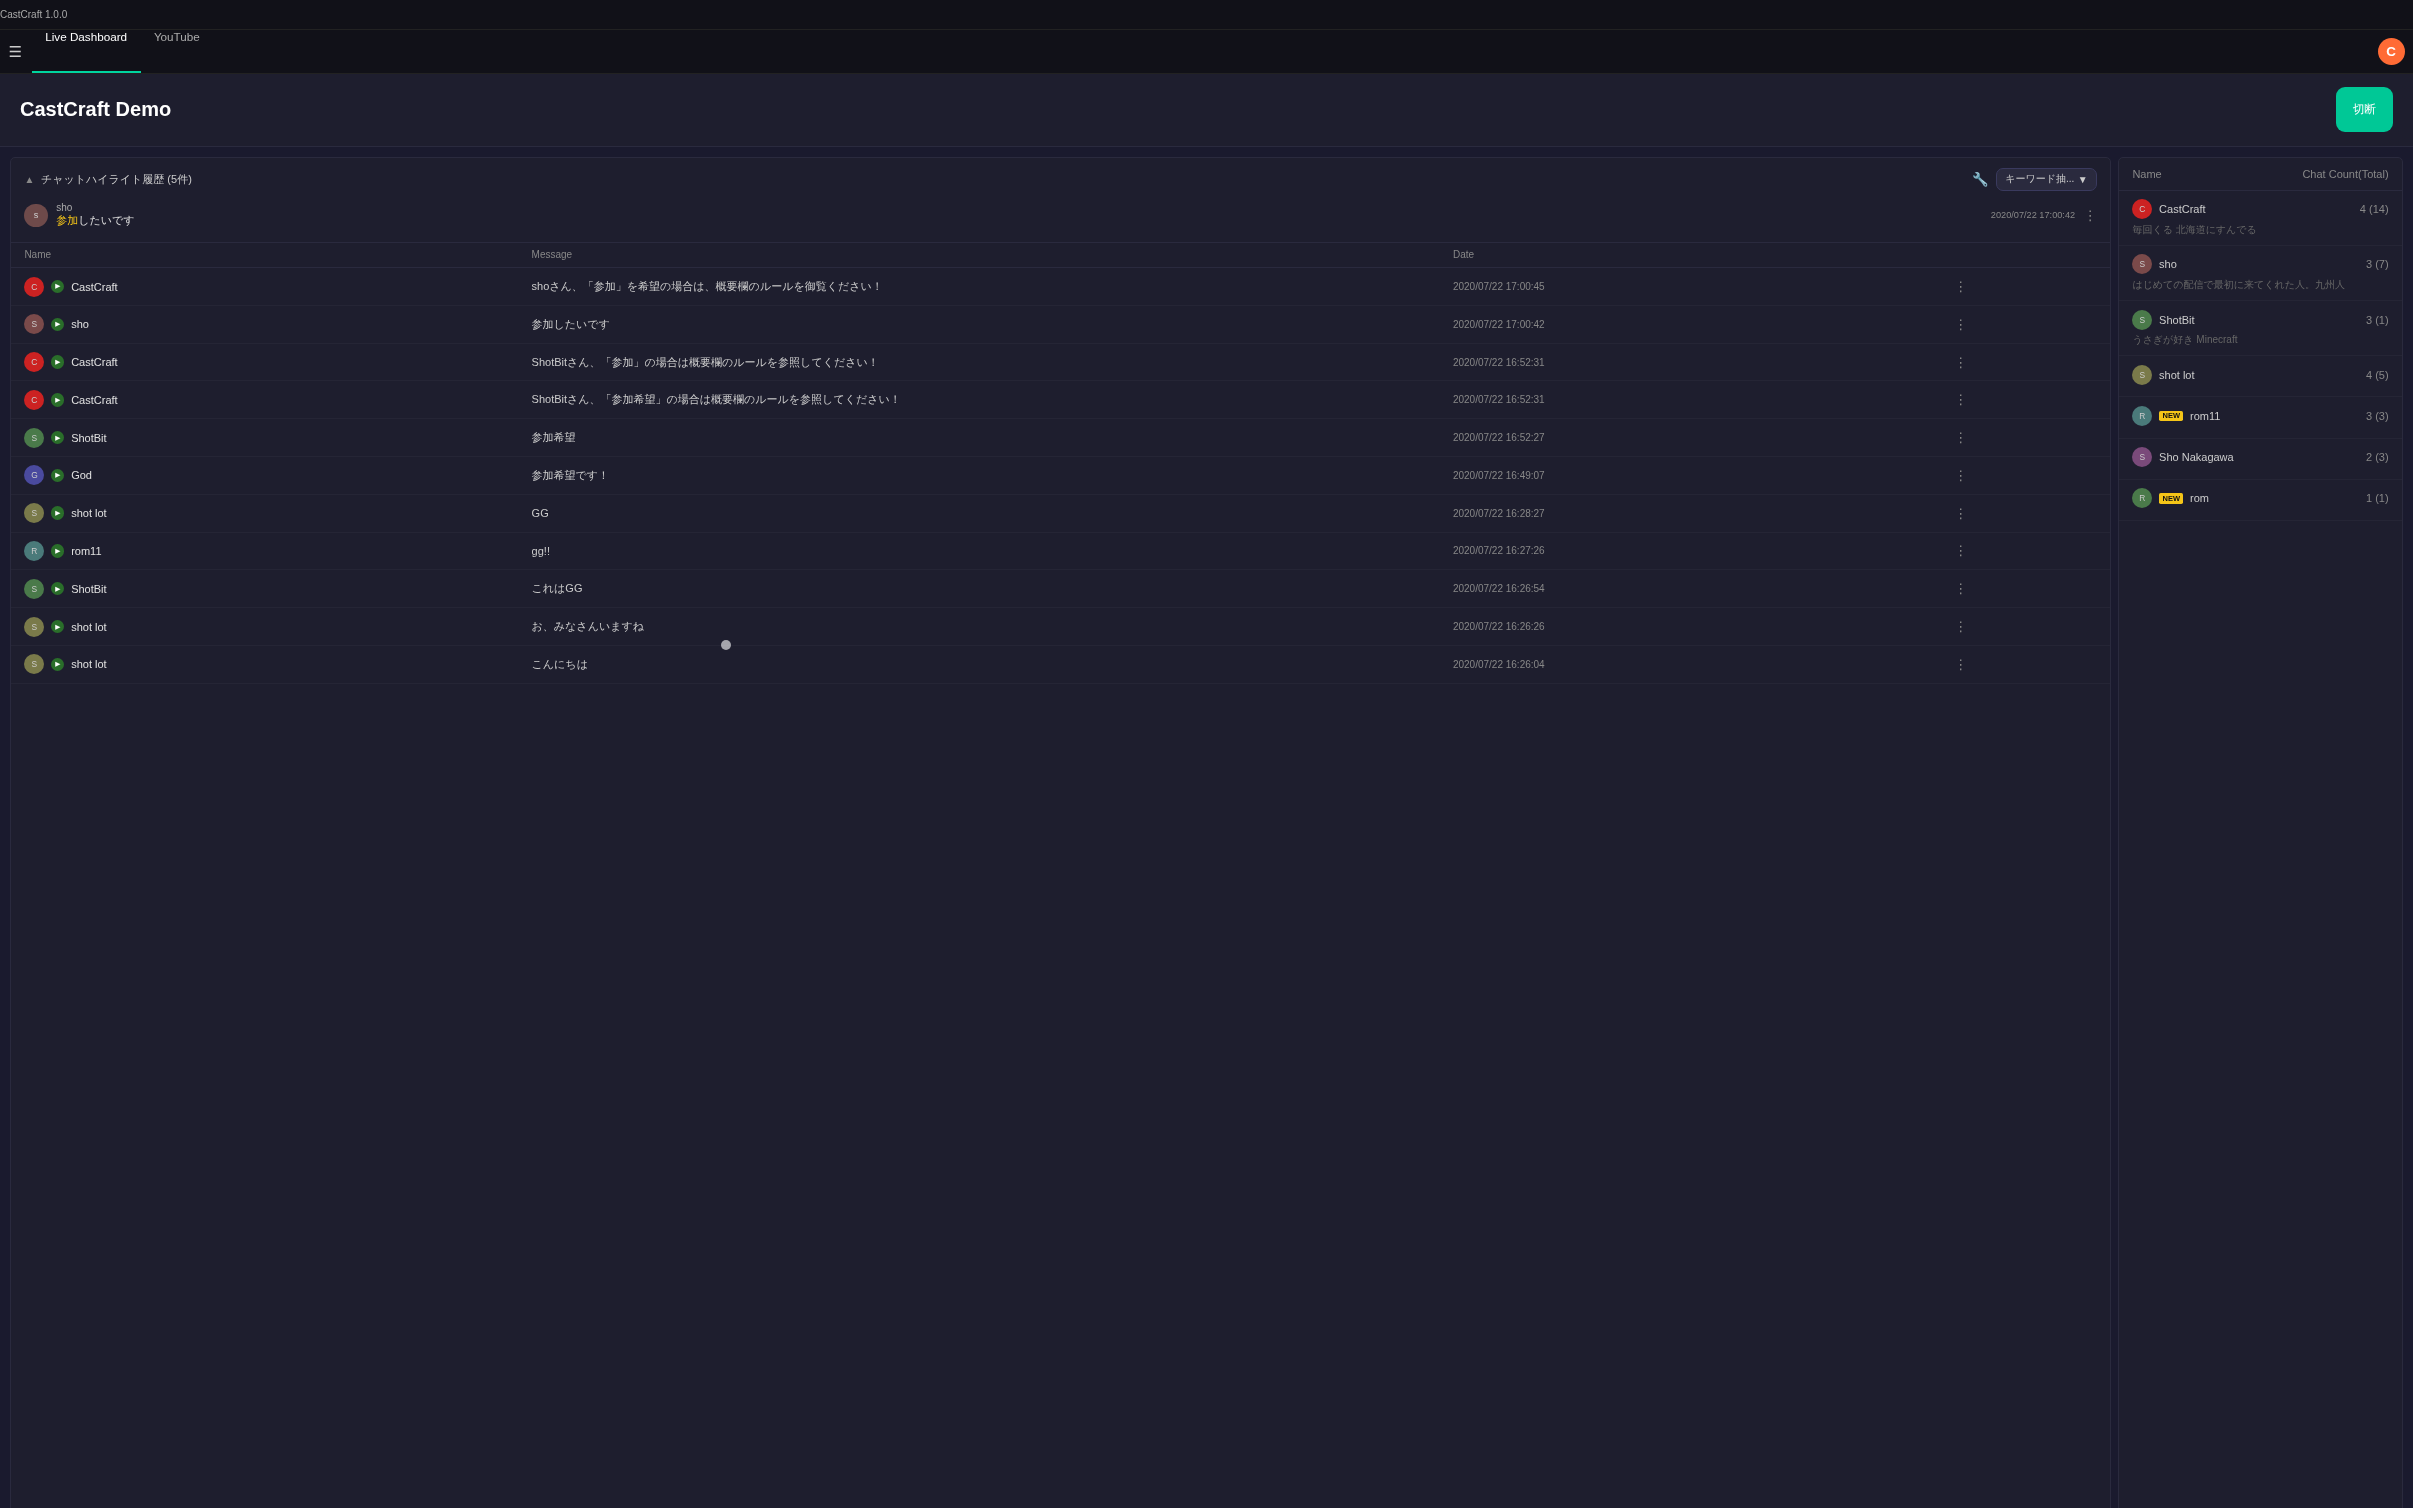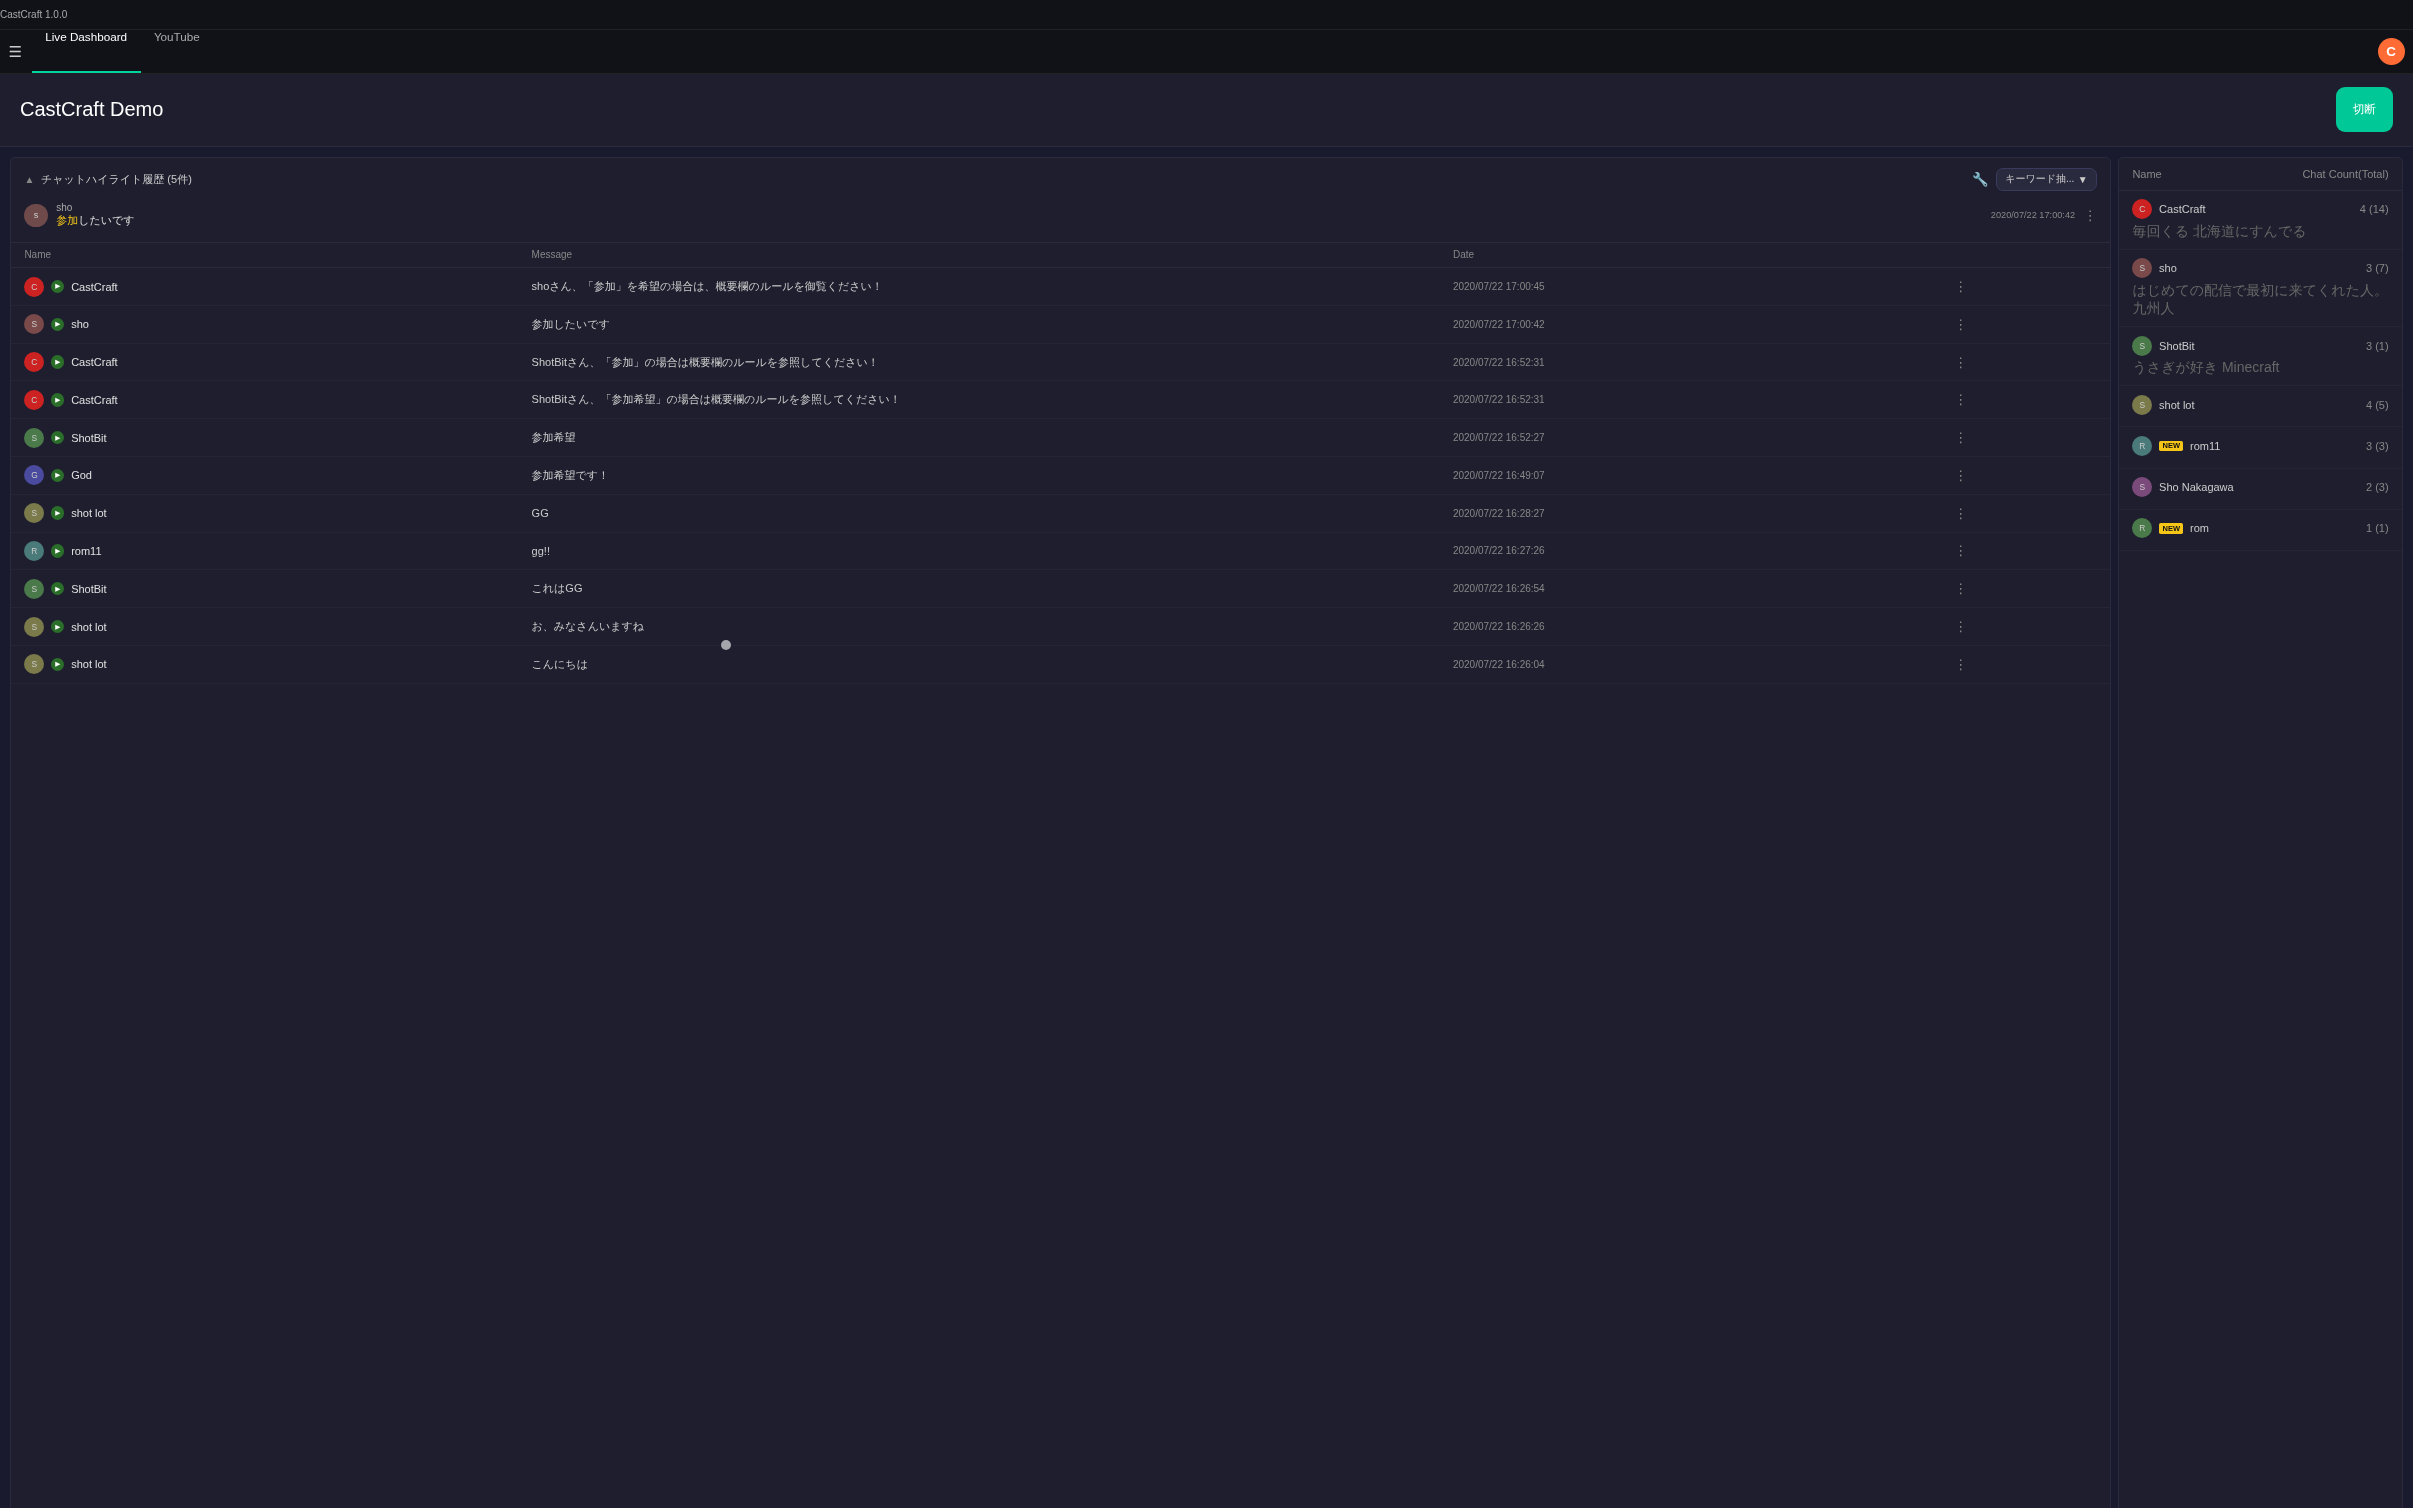--- a/index.html
+++ b/index.html
@@ -77,21 +77,21 @@
     .page-header {
       background: #1e1e2e;
       padding: 13.4px 20px;
       display: flex;
       align-items: center;
       justify-content: space-between;
       border-bottom: 0.8px solid #2a2a3e;
     }
     .page-title {
       font-size: 20px;
-      font-weight: 400;
+      font-weight: 700;
       color: #fff;
     }
     .cut-button {
       background: #00c896;
       color: #fff;
       border: none;
       padding: 15px 17px;
       border-radius: 9px;
       font-size: 11.7px;
       cursor: pointer;
@@ -279,21 +279,21 @@
     }
     .viewer-main {
       display: flex;
       align-items: center;
       gap: 6.7px;
       margin-bottom: 3.4px;
     }
     .viewer-name { font-size: 11px; color: #ccc; flex: 1; }
     .viewer-count { font-size: 11px; color: #888; }
     .viewer-desc {
-      font-size: 14px;
+      font-size: 10px;
       color: #666;
       padding-left: 0;
       margin-top: 1.7px;
     }
 
     .new-badge {
       background: #f5c518;
       color: #111;
       font-size: 7.5px;
       font-weight: bold;

